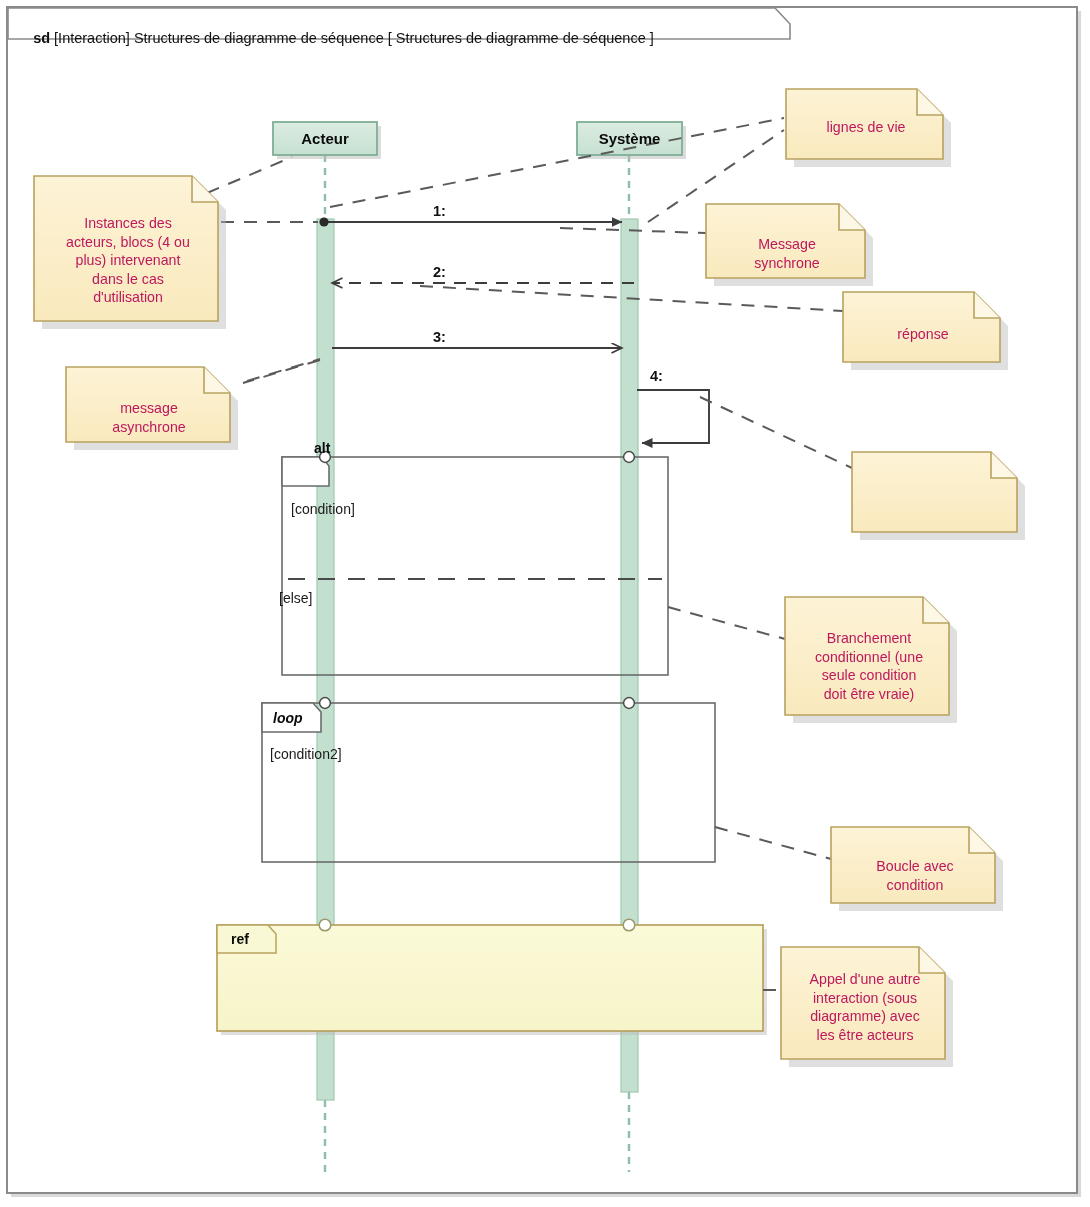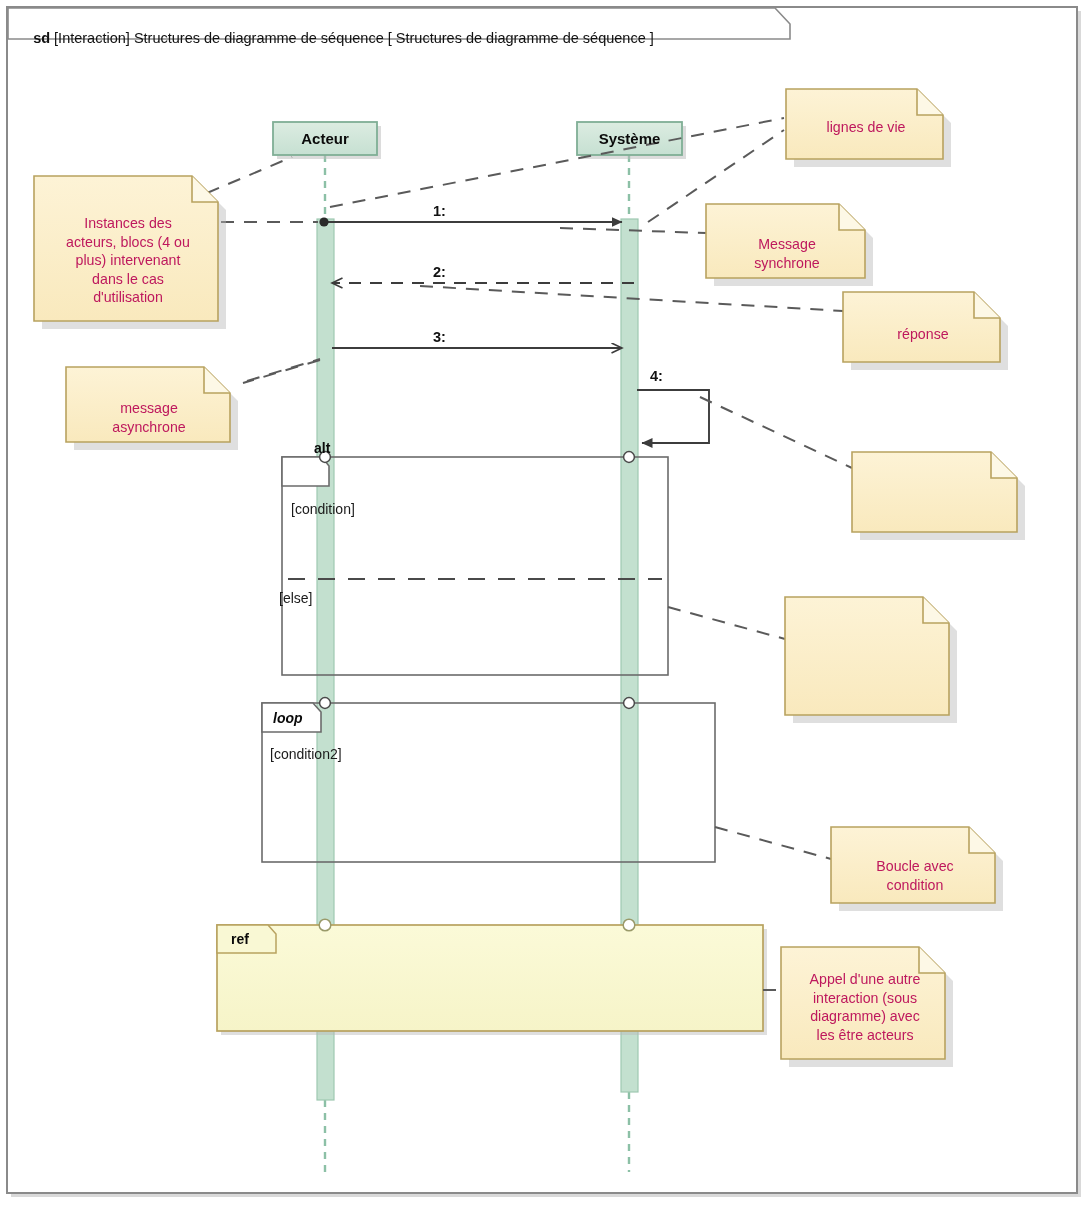--- a/index.html
+++ b/index.html
@@ -255,20 +255,24 @@
 acteurs, blocs (4 ou
 plus) intervenant
 dans le cas
 d'utilisation</div>
   <div class="txt note-text" style="left:793px; top:118px; width:146px;">lignes de vie</div>
   <div class="txt note-text" style="left:712px; top:235px; width:150px;">Message
 synchrone</div>
   <div class="txt note-text" style="left:850px; top:325px; width:146px;">réponse</div>
   <div class="txt note-text" style="left:72px; top:399px; width:154px;">message
 asynchrone</div>
+  <div class="txt note-text" style="left:791px; top:629px; width:156px;">Branchement
+conditionnel (une
+seule condition
+doit être vraie)</div>
   <div class="txt note-text" style="left:837px; top:857px; width:156px;">Boucle avec
 condition</div>
   <div class="txt note-text" style="left:787px; top:970px; width:156px;">Appel d'une autre
 interaction (sous
 diagramme) avec
 les être acteurs</div>
 
 </div>
 
 </body></html>

